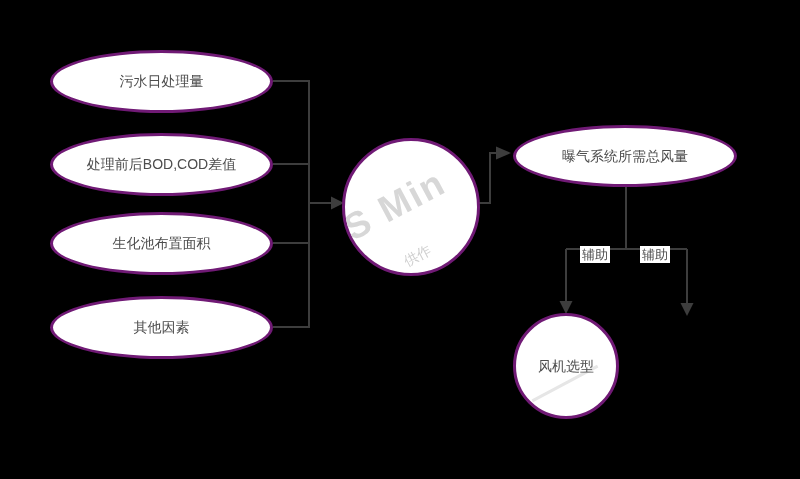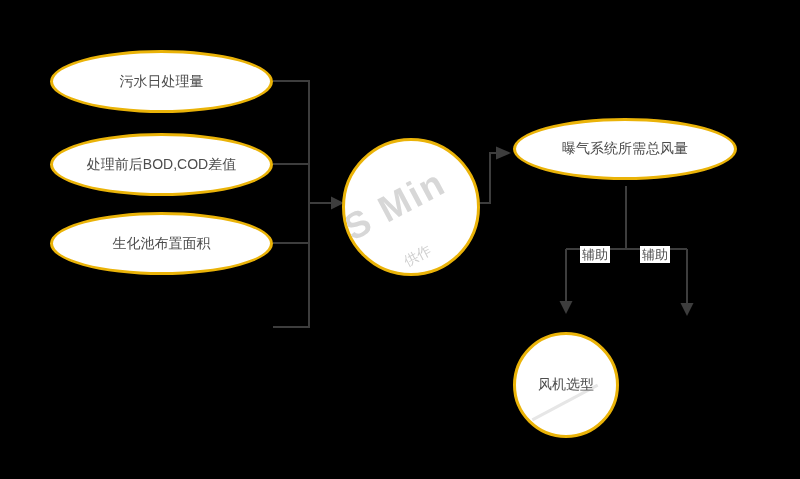--- a/index.html
+++ b/index.html
@@ -16,21 +16,21 @@
     overflow: hidden;
   }
   .edges-svg {
     position: absolute;
     left: 0; top: 0;
     width: 800px; height: 479px;
   }
   .node {
     position: absolute;
     background: #ffffff;
-    border: 3px solid #eab308;
+    border: 3px solid #701a75;
     box-sizing: border-box;
     display: flex;
     align-items: center;
     justify-content: center;
     text-align: center;
     color: #4d4d4d;
     font-size: 14px;
     line-height: 1.3;
     overflow: hidden;
   }
@@ -47,24 +47,24 @@
   
   .e-input1 { left: 50px;  top: 50px;  width: 223px; height: 63px; }
   .e-input2 { left: 50px;  top: 133px; width: 223px; height: 63px; }
   .e-input3 { left: 50px;  top: 212px; width: 223px; height: 63px; }
   .e-input4 { left: 50px;  top: 296px; width: 223px; height: 63px; }
 
   
   .c-model  { left: 342px; top: 138px; width: 138px; height: 138px; }
 
   
-  .e-output { left: 513px; top: 118px; width: 224px; height: 62px; font-family: Liberation Serif, serif; }
+  .e-output { left: 513px; top: 125px; width: 224px; height: 62px; }
 
   
-  .c-fan     { left: 513px; top: 332px; width: 106px; height: 106px; font-family: Liberation Serif, serif; }
+  .c-fan     { left: 513px; top: 313px; width: 106px; height: 106px; }
   .c-aerator { left: 638px; top: 316px; width: 96px;  height: 96px;  }
 
   
   .edge-label {
     position: absolute;
     background: #ffffff;
     color: #4d4d4d;
     font-size: 13px;
     line-height: 17px;
     height: 17px;
@@ -136,20 +136,23 @@
 
   <div class="node ellipse e-input1">
     <span class="label">污水日处理量</span>
   </div>
   <div class="node ellipse e-input2">
     <span class="label">处理前后BOD,COD差值</span>
   </div>
   <div class="node ellipse e-input3">
     <span class="label">生化池布置面积</span>
   </div>
+  <div class="node ellipse e-input4">
+    <span class="label">其他因素</span>
+  </div>
 
   <div class="node circle c-model">
     <span class="wm-big">S Min</span>
     <span class="wm-small">供作</span>
   </div>
 
   <div class="node ellipse e-output">
     <span class="label">曝气系统所需总风量</span>
   </div>
 

